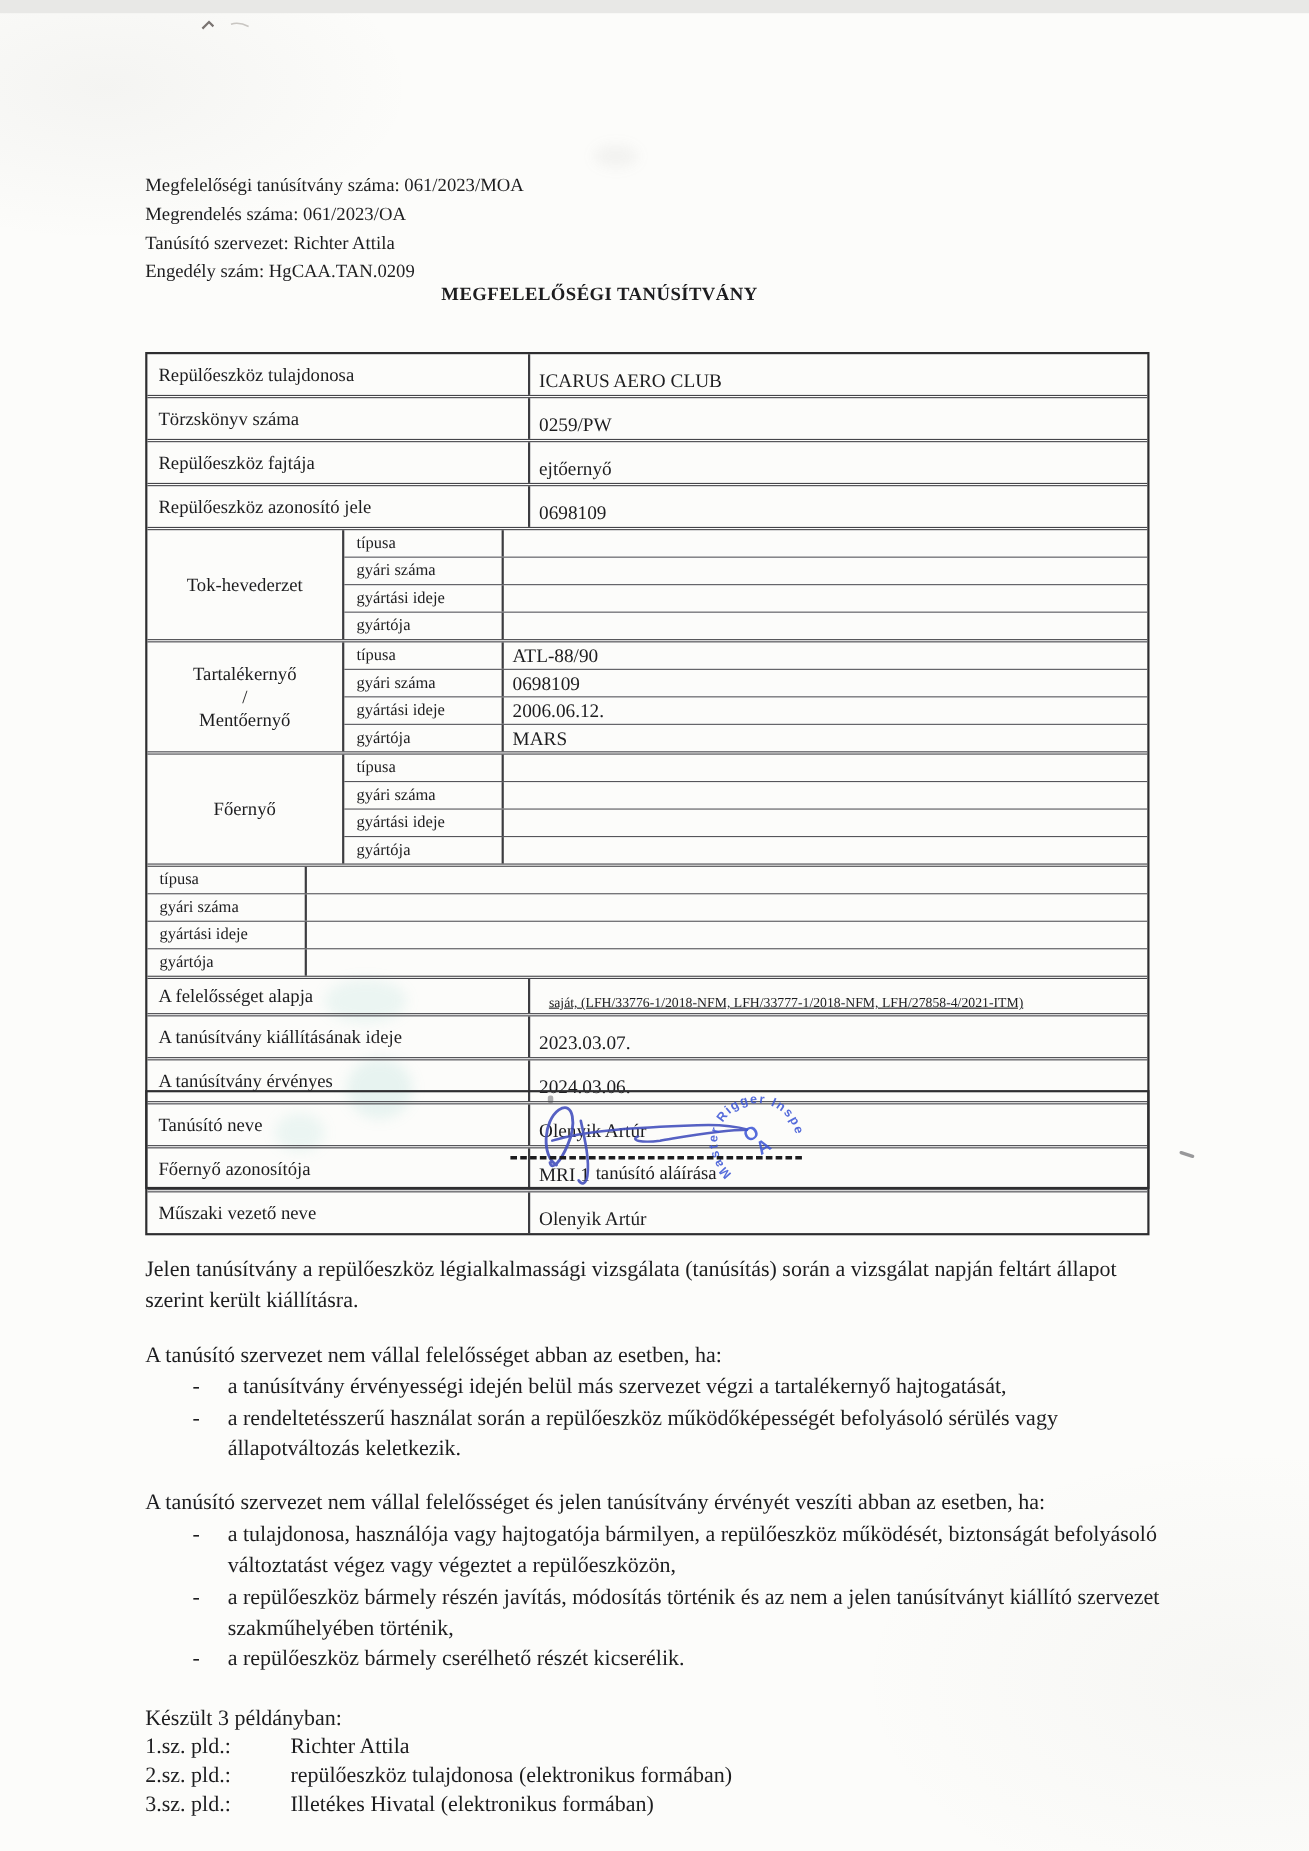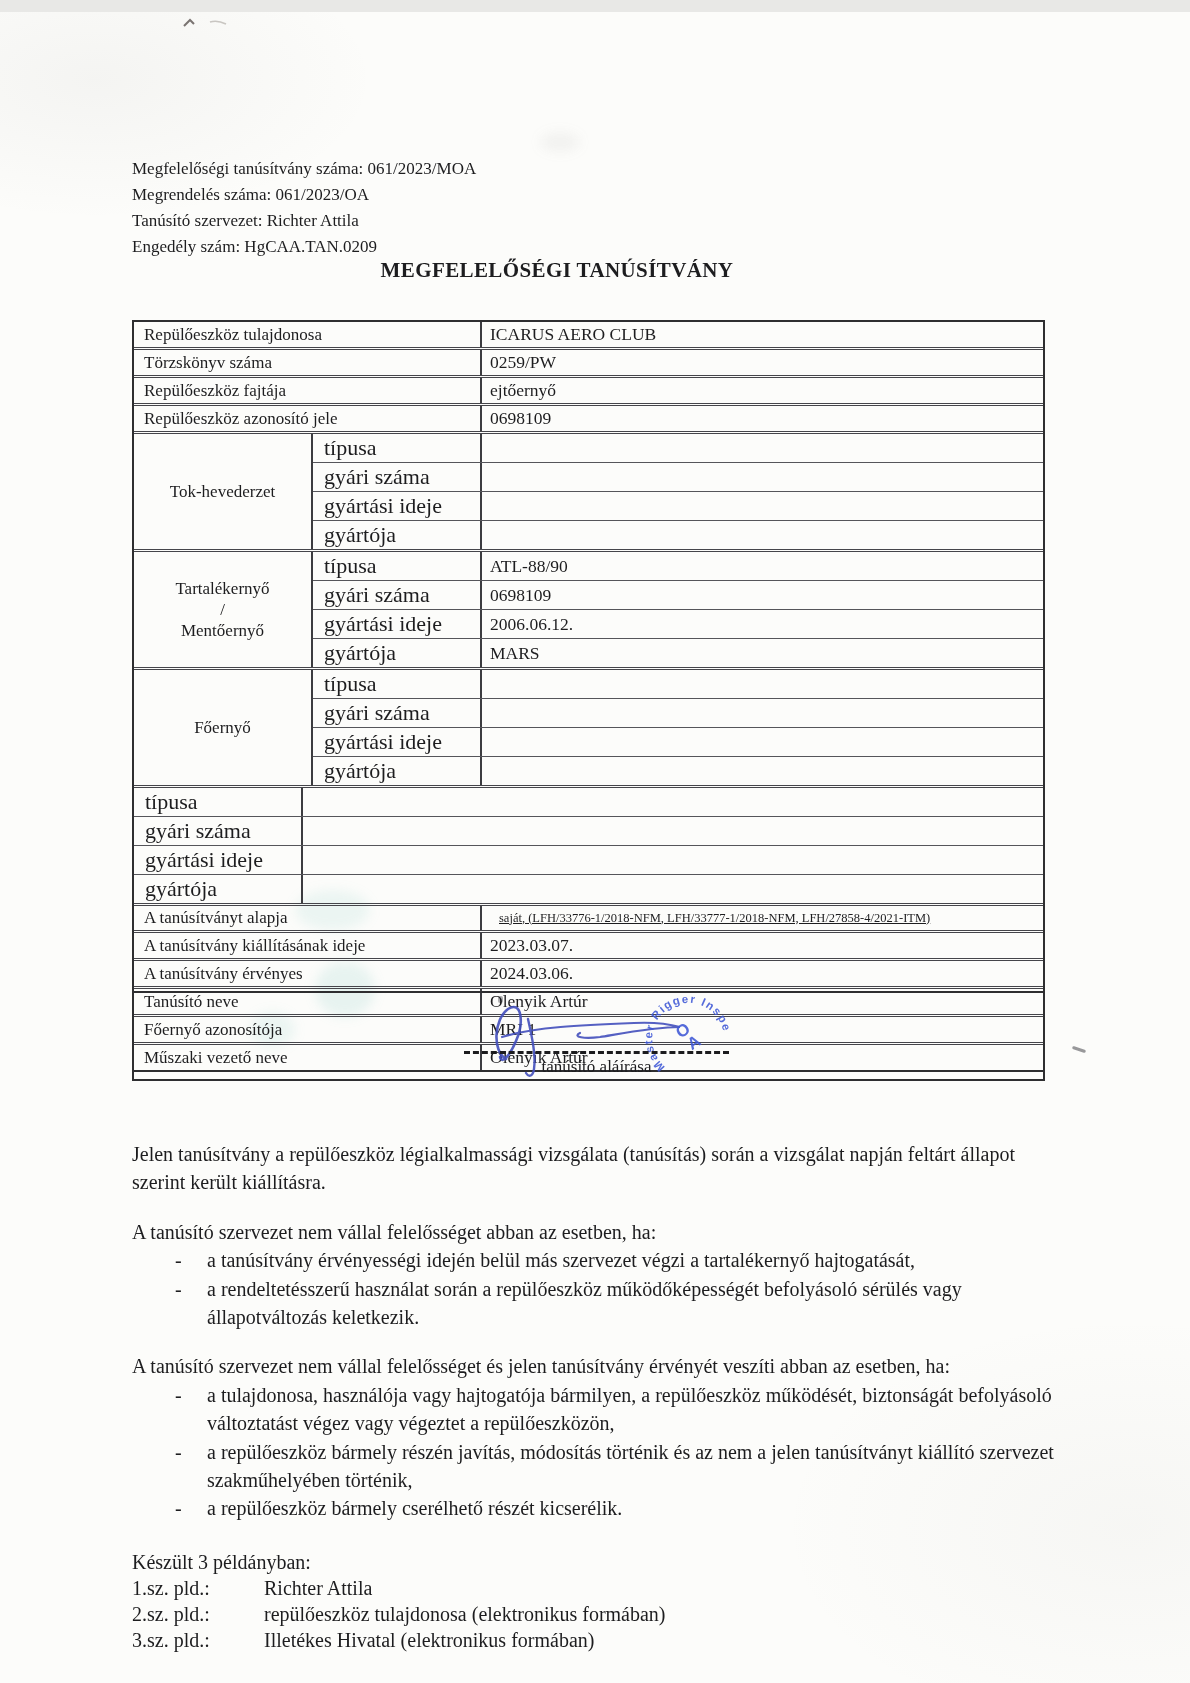--- a/index.html
+++ b/index.html
@@ -9,40 +9,40 @@
     background:
       radial-gradient(ellipse 400px 200px at 8% 4%, rgba(120,120,115,0.06), transparent 70%),
       radial-gradient(ellipse 500px 300px at 95% 90%, rgba(140,140,130,0.05), transparent 70%),
       #fcfcfa;
     font-family:"Liberation Serif","DejaVu Serif",serif;
     color:#1d1d1f; overflow:hidden;
   }
   
   .hdr { position:absolute; left:132px; top:144px; font-size:17px; line-height:26px; }
   
-  .title { position:absolute; left:132px; top:246px; width:850px; text-align:center;
-           font-size:21px; font-weight:bold; letter-spacing:0.4px; }
+  .title { position:absolute; left:120px; top:246px; width:850px; text-align:center;
+           font-size:17px; font-weight:bold; letter-spacing:0.4px; }
   
   .ctable { position:absolute; left:132px; top:308px; width:913px;
             border:2px solid #2e2e30; background:transparent; }
   .trow { display:flex; align-items:stretch; border-bottom:3px double #45454a; }
   .trow:last-child { border-bottom:none; }
   .tlabel { width:348px; border-right:2px solid #3c3c40; padding:2px 8px 2px 10px;
             font-size:17px; display:flex; align-items:center; min-height:24px; }
-  .tvalue { flex:1; padding:2px 6px 2px 8px; font-size:17.5px; display:flex; align-items:center;text-align:right; }
+  .tvalue { flex:1; padding:14px 6px 2px 8px; font-size:17.5px; display:flex; align-items:center;text-align:right; }
   .tvalue.small { font-size:12.5px; padding-left:17px;text-decoration:underline; }
   .tgroup { display:flex; align-items:stretch; border-bottom:3px double #45454a; }
   .gname  { width:179px; border-right:2px solid #3c3c40; display:flex; align-items:center;
             justify-content:center; text-align:center; font-size:17px; white-space:pre-line;
             line-height:1.25; padding:2px; }
   .gsub   { flex:1; display:flex; flex-direction:column; }
   .gsubrow { display:flex; align-items:stretch; border-bottom:1.5px solid #55555a; }
   .gsubrow:last-child { border-bottom:none; }
-  .gsublabel { width:169px; border-right:2px solid #3c3c40; padding:1px 6px 1px 11px;
-               font-size:22px; min-height:24px; display:flex; align-items:center; }
+  .gsublabel { width:145px; border-right:2px solid #3c3c40; padding:1px 6px 1px 11px;
+               font-size:15px; min-height:24px; display:flex; align-items:center; }
   .gsubvalue { flex:1; padding:1px 6px 1px 8px; font-size:17.5px; display:flex; align-items:center; }
   
   .sigbox { position:absolute; left:132px; top:979px; width:913px; height:90px;
             border:2px solid #2e2e30; }
   .dashline { position:absolute; left:330px; top:58px; width:265px;
               border-top:3.5px dashed #1c1c1e; }
   .sigcaption { position:absolute; left:330px; top:64px; width:265px; text-align:center;
                 font-size:17px; }
   .sigsvg { position:absolute; left:350px; top:4px; }
   .stamp { position:absolute; left:505px; top:-4px; }
@@ -189,21 +189,21 @@
           <div class="gsubvalue"></div>
         </div>
         <div class="gsubrow">
           <div class="gsublabel">gyártója</div>
           <div class="gsubvalue"></div>
         </div>
       </div>
     </div>
 
     <div class="trow">
-      <div class="tlabel">A tanúsítványt alapja</div>
+      <div class="tlabel">A felelősséget alapja</div>
       <div class="tvalue small">saját, (LFH/33776-1/2018-NFM, LFH/33777-1/2018-NFM, LFH/27858-4/2021-ITM)</div>
     </div>
     <div class="trow">
       <div class="tlabel">A tanúsítvány kiállításának ideje</div>
       <div class="tvalue">2023.03.07.</div>
     </div>
     <div class="trow">
       <div class="tlabel">A tanúsítvány érvényes</div>
       <div class="tvalue">2024.03.06.</div>
     </div>

